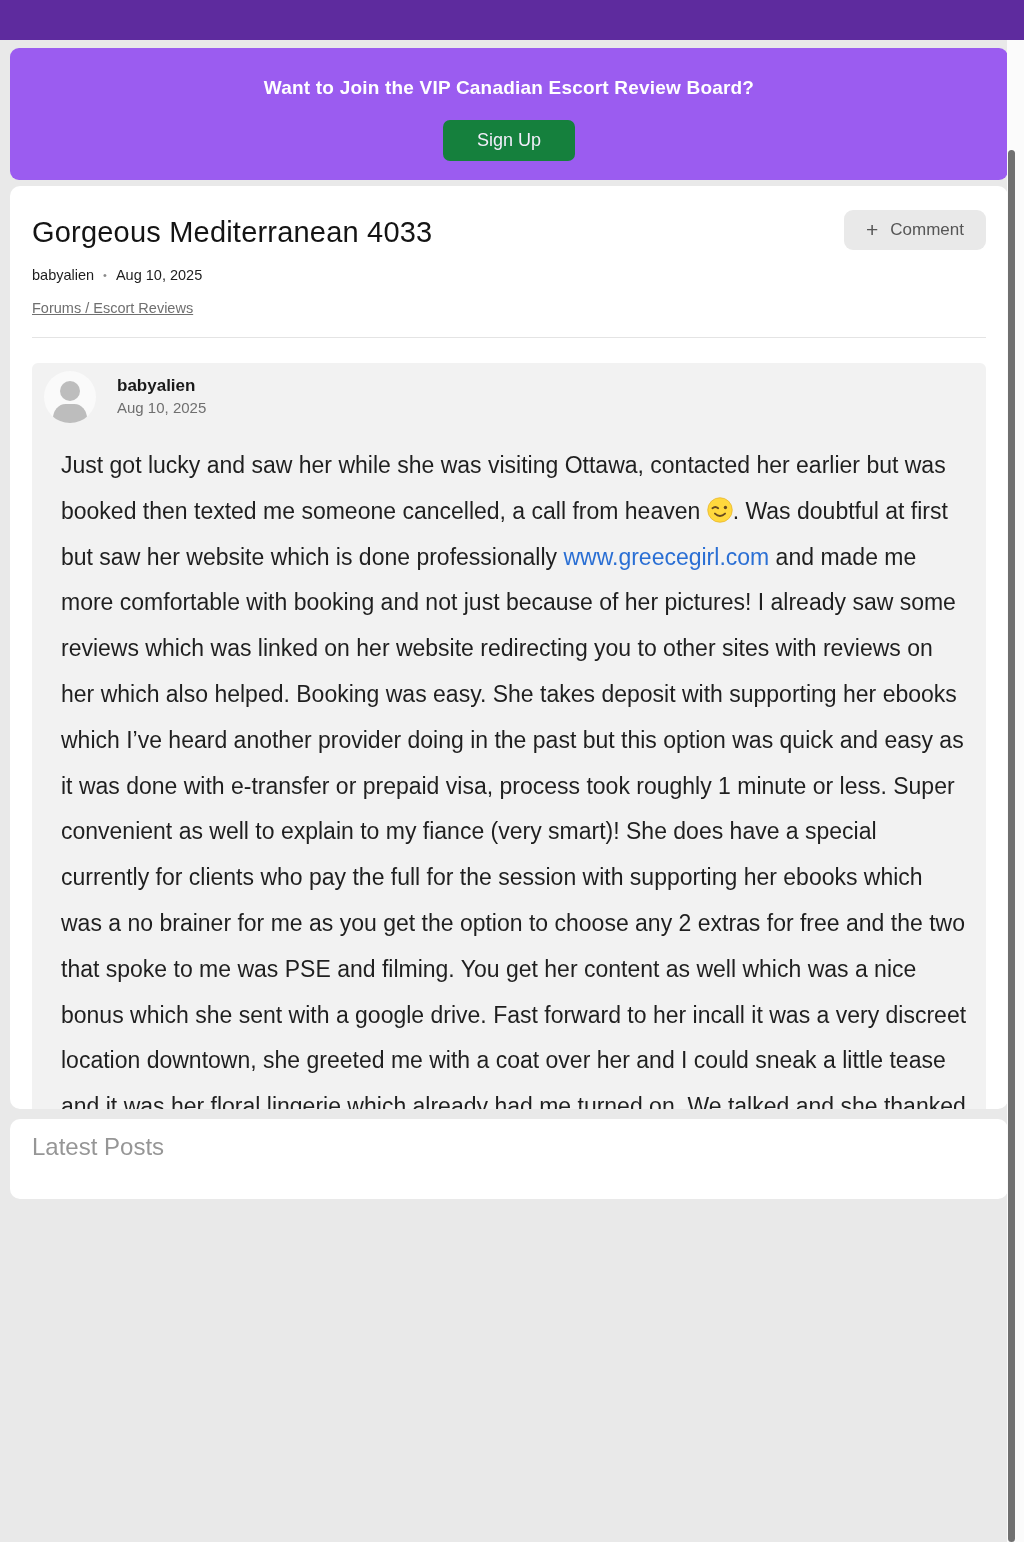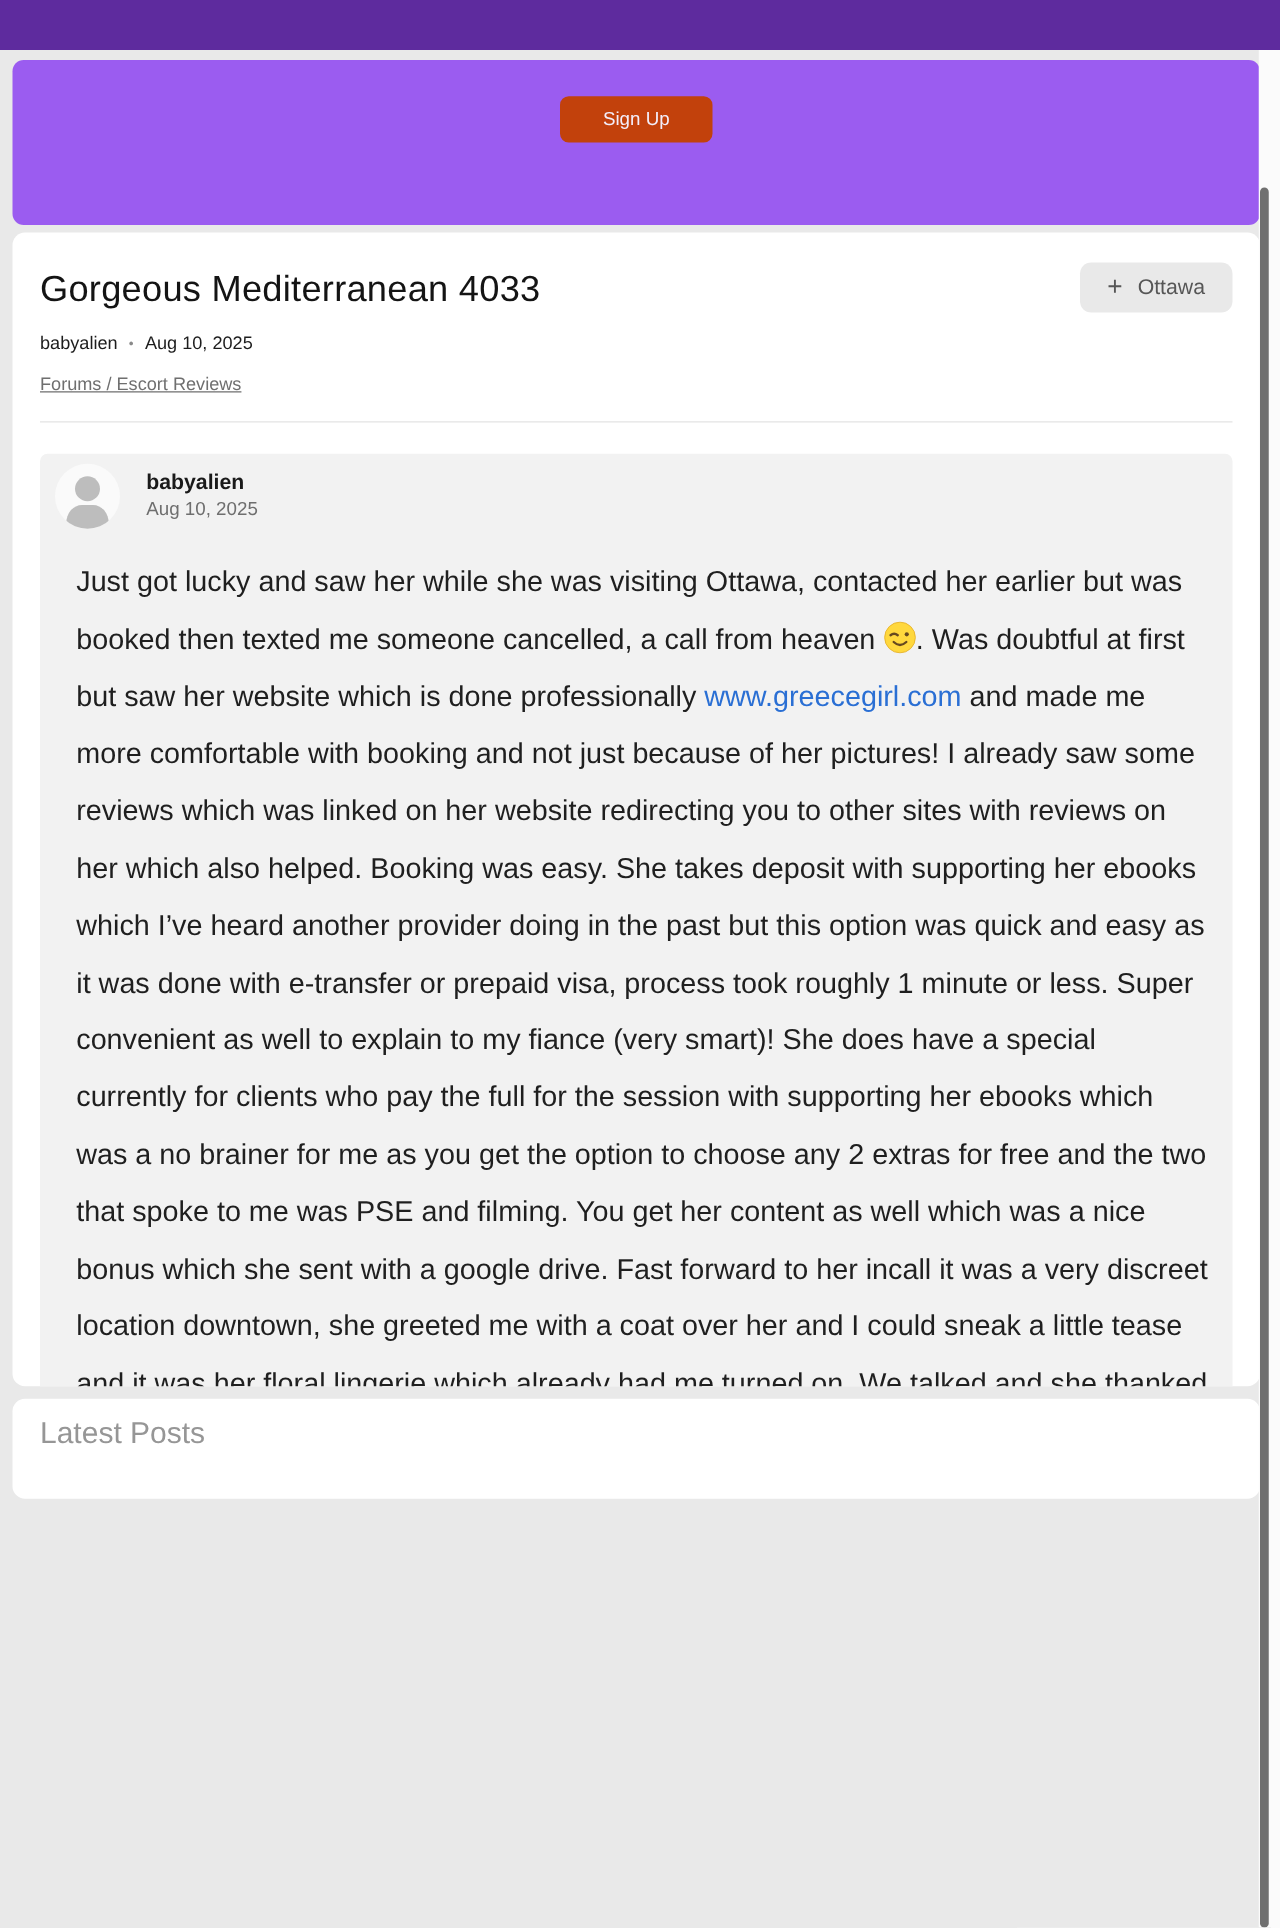--- a/index.html
+++ b/index.html
@@ -48,23 +48,23 @@
   }
   .banner-title {
     color: #ffffff;
     font-size: 19px;
     font-weight: bold;
     letter-spacing: 0.2px;
     margin: 0 0 21px 0;
   }
   .signup-btn {
     display: inline-block;
-    background: #c2410c;
+    background: #15803d;
     color: #f3eefb;
-    font-size: 15px;
+    font-size: 18px;
     font-family: "Liberation Sans", sans-serif;
     border: none;
     border-radius: 7px;
     padding: 10px 34px;
     cursor: pointer;
     text-align: right;
   }
   .main-card {
     margin-top: 6px;
     background: #ffffff;
@@ -222,30 +222,31 @@
 
 <div class="topbar"></div>
 
 <div class="scroll-track">
   <div class="scroll-thumb"></div>
 </div>
 
 <div class="content-col">
 
   <div class="banner">
+    <div class="banner-title">Want to Join the VIP Canadian Escort Review Board?</div>
     <button class="signup-btn">Sign Up</button>
   </div>
 
   <div class="main-card">
 
     <div class="title-row">
       <h1 class="thread-title">Gorgeous Mediterranean 4033</h1>
       <button class="comment-btn">
         <span class="comment-plus">+</span>
-        <span>Ottawa</span>
+        <span>Comment</span>
       </button>
     </div>
 
     <div class="meta-row">
       <span>babyalien</span>
       <span class="meta-dot">•</span>
       <span>Aug 10, 2025</span>
     </div>
 
     <a class="breadcrumb">Forums / Escort Reviews</a>

